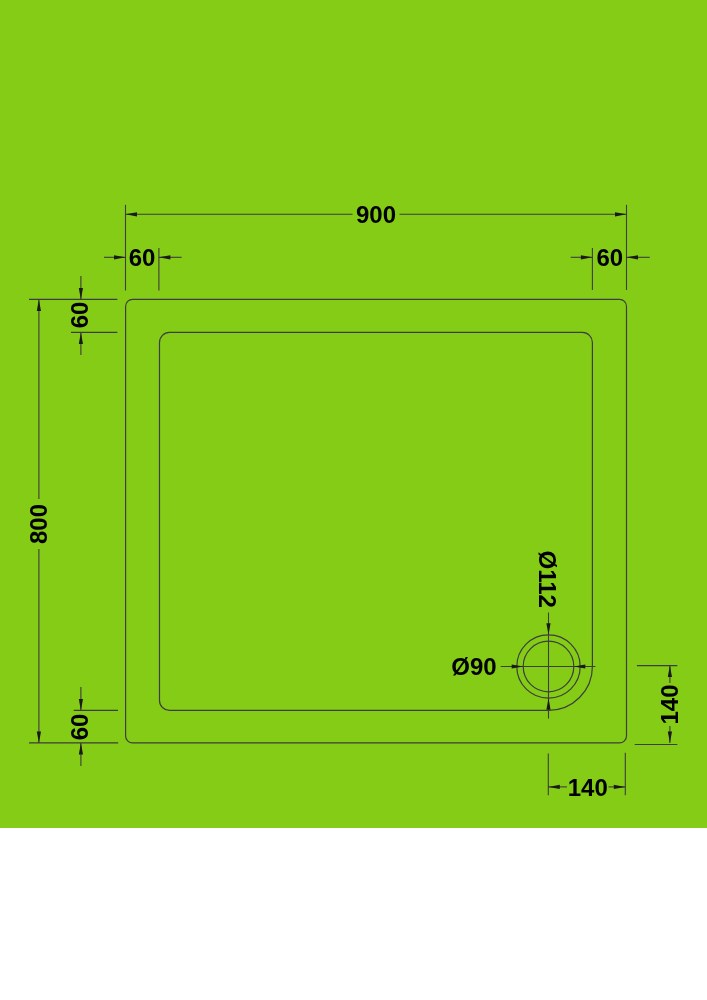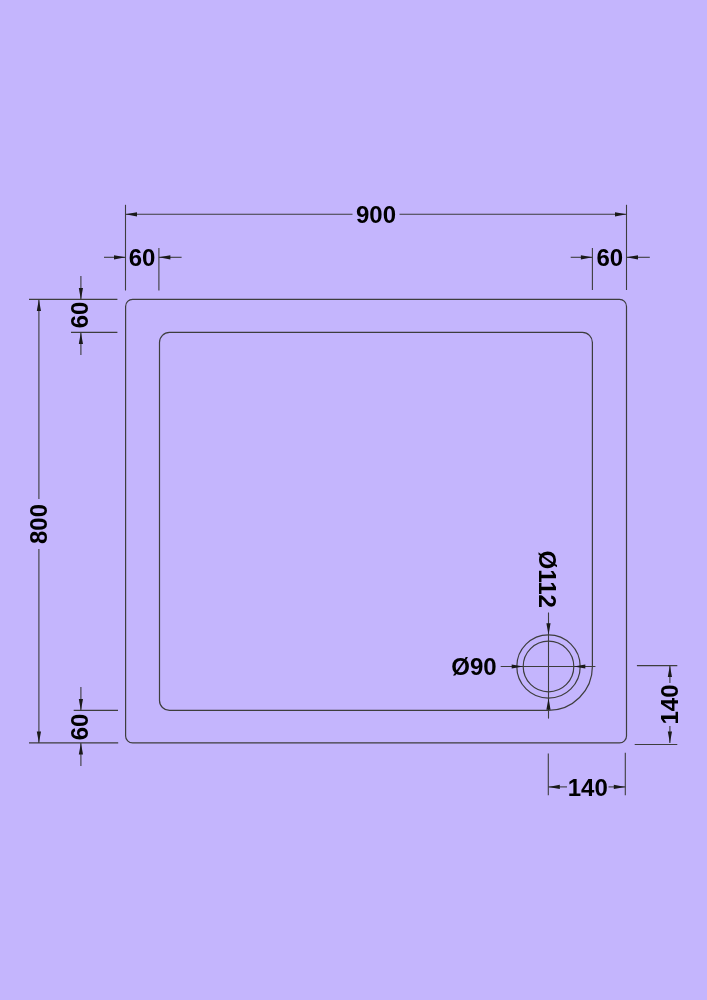--- a/index.html
+++ b/index.html
@@ -1,16 +1,16 @@
 <!DOCTYPE html>
 <html><head>
 <meta charset="utf-8">
 <style>
   html,body{margin:0;padding:0;background:#ffffff;}
-  .page{width:707px;height:1000px;position:relative;background:#c4b5fd;overflow:hidden;}
+  .page{width:707px;height:828px;position:relative;background:#84cc16;overflow:hidden;}
   text{font-family:"Liberation Sans",sans-serif;font-weight:bold;fill:#000;}
 </style>
 </head>
 <body>
 
 <div class="page">
 <svg width="707" height="1000" viewBox="0 0 707 1000" xmlns="http://www.w3.org/2000/svg">
   <g stroke="#3d3d3d" stroke-width="1.2" fill="none">
 
     <rect x="125.6" y="299.4" width="500.9" height="443.5" rx="7" ry="7"></rect>

